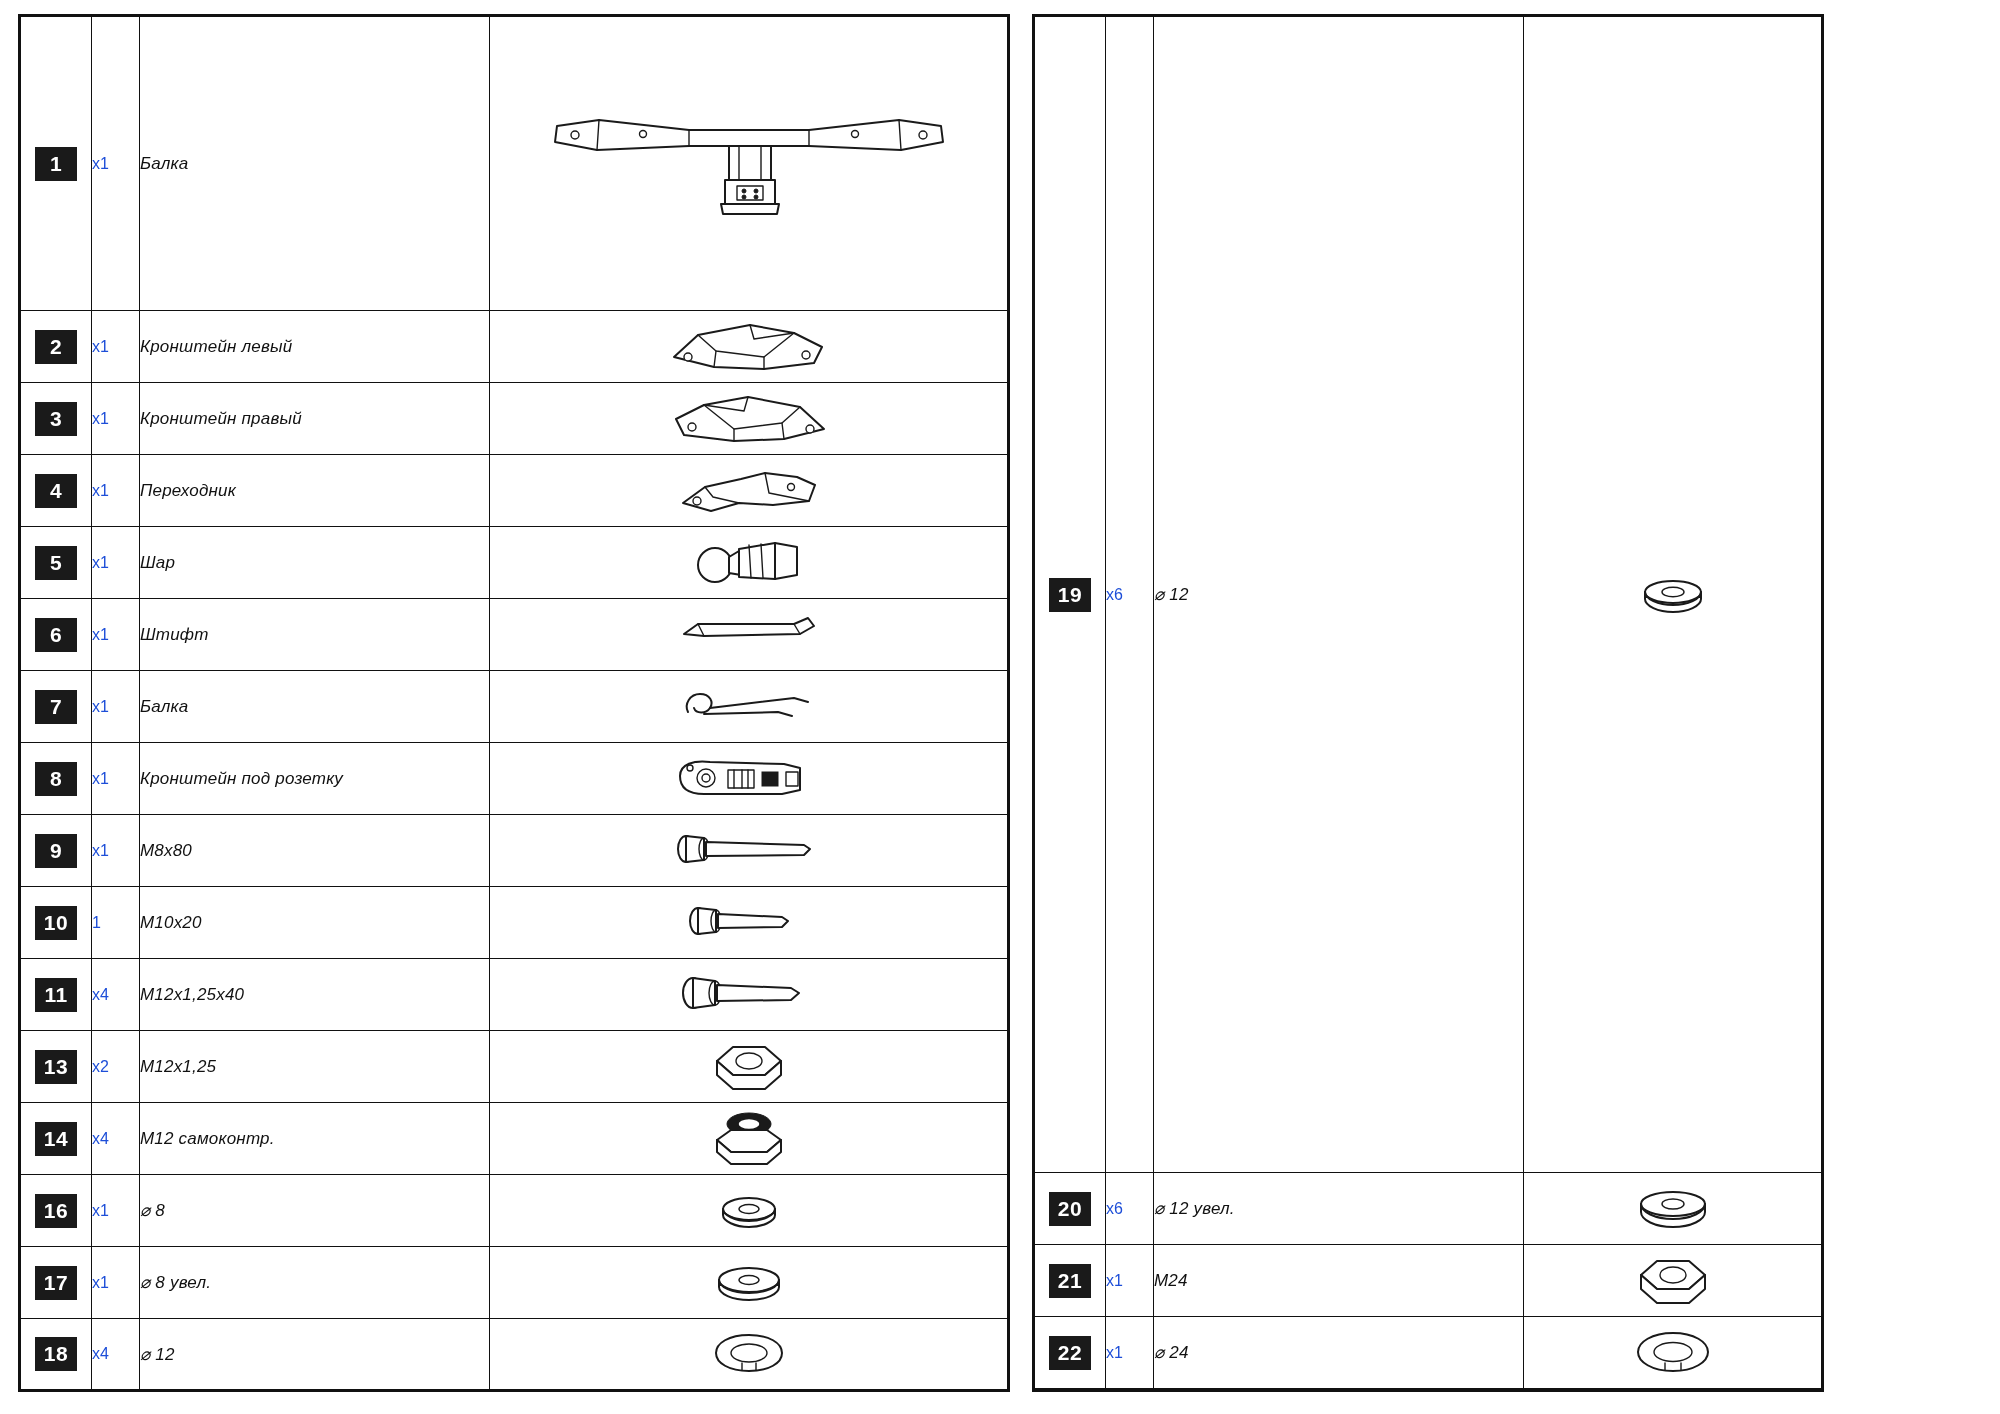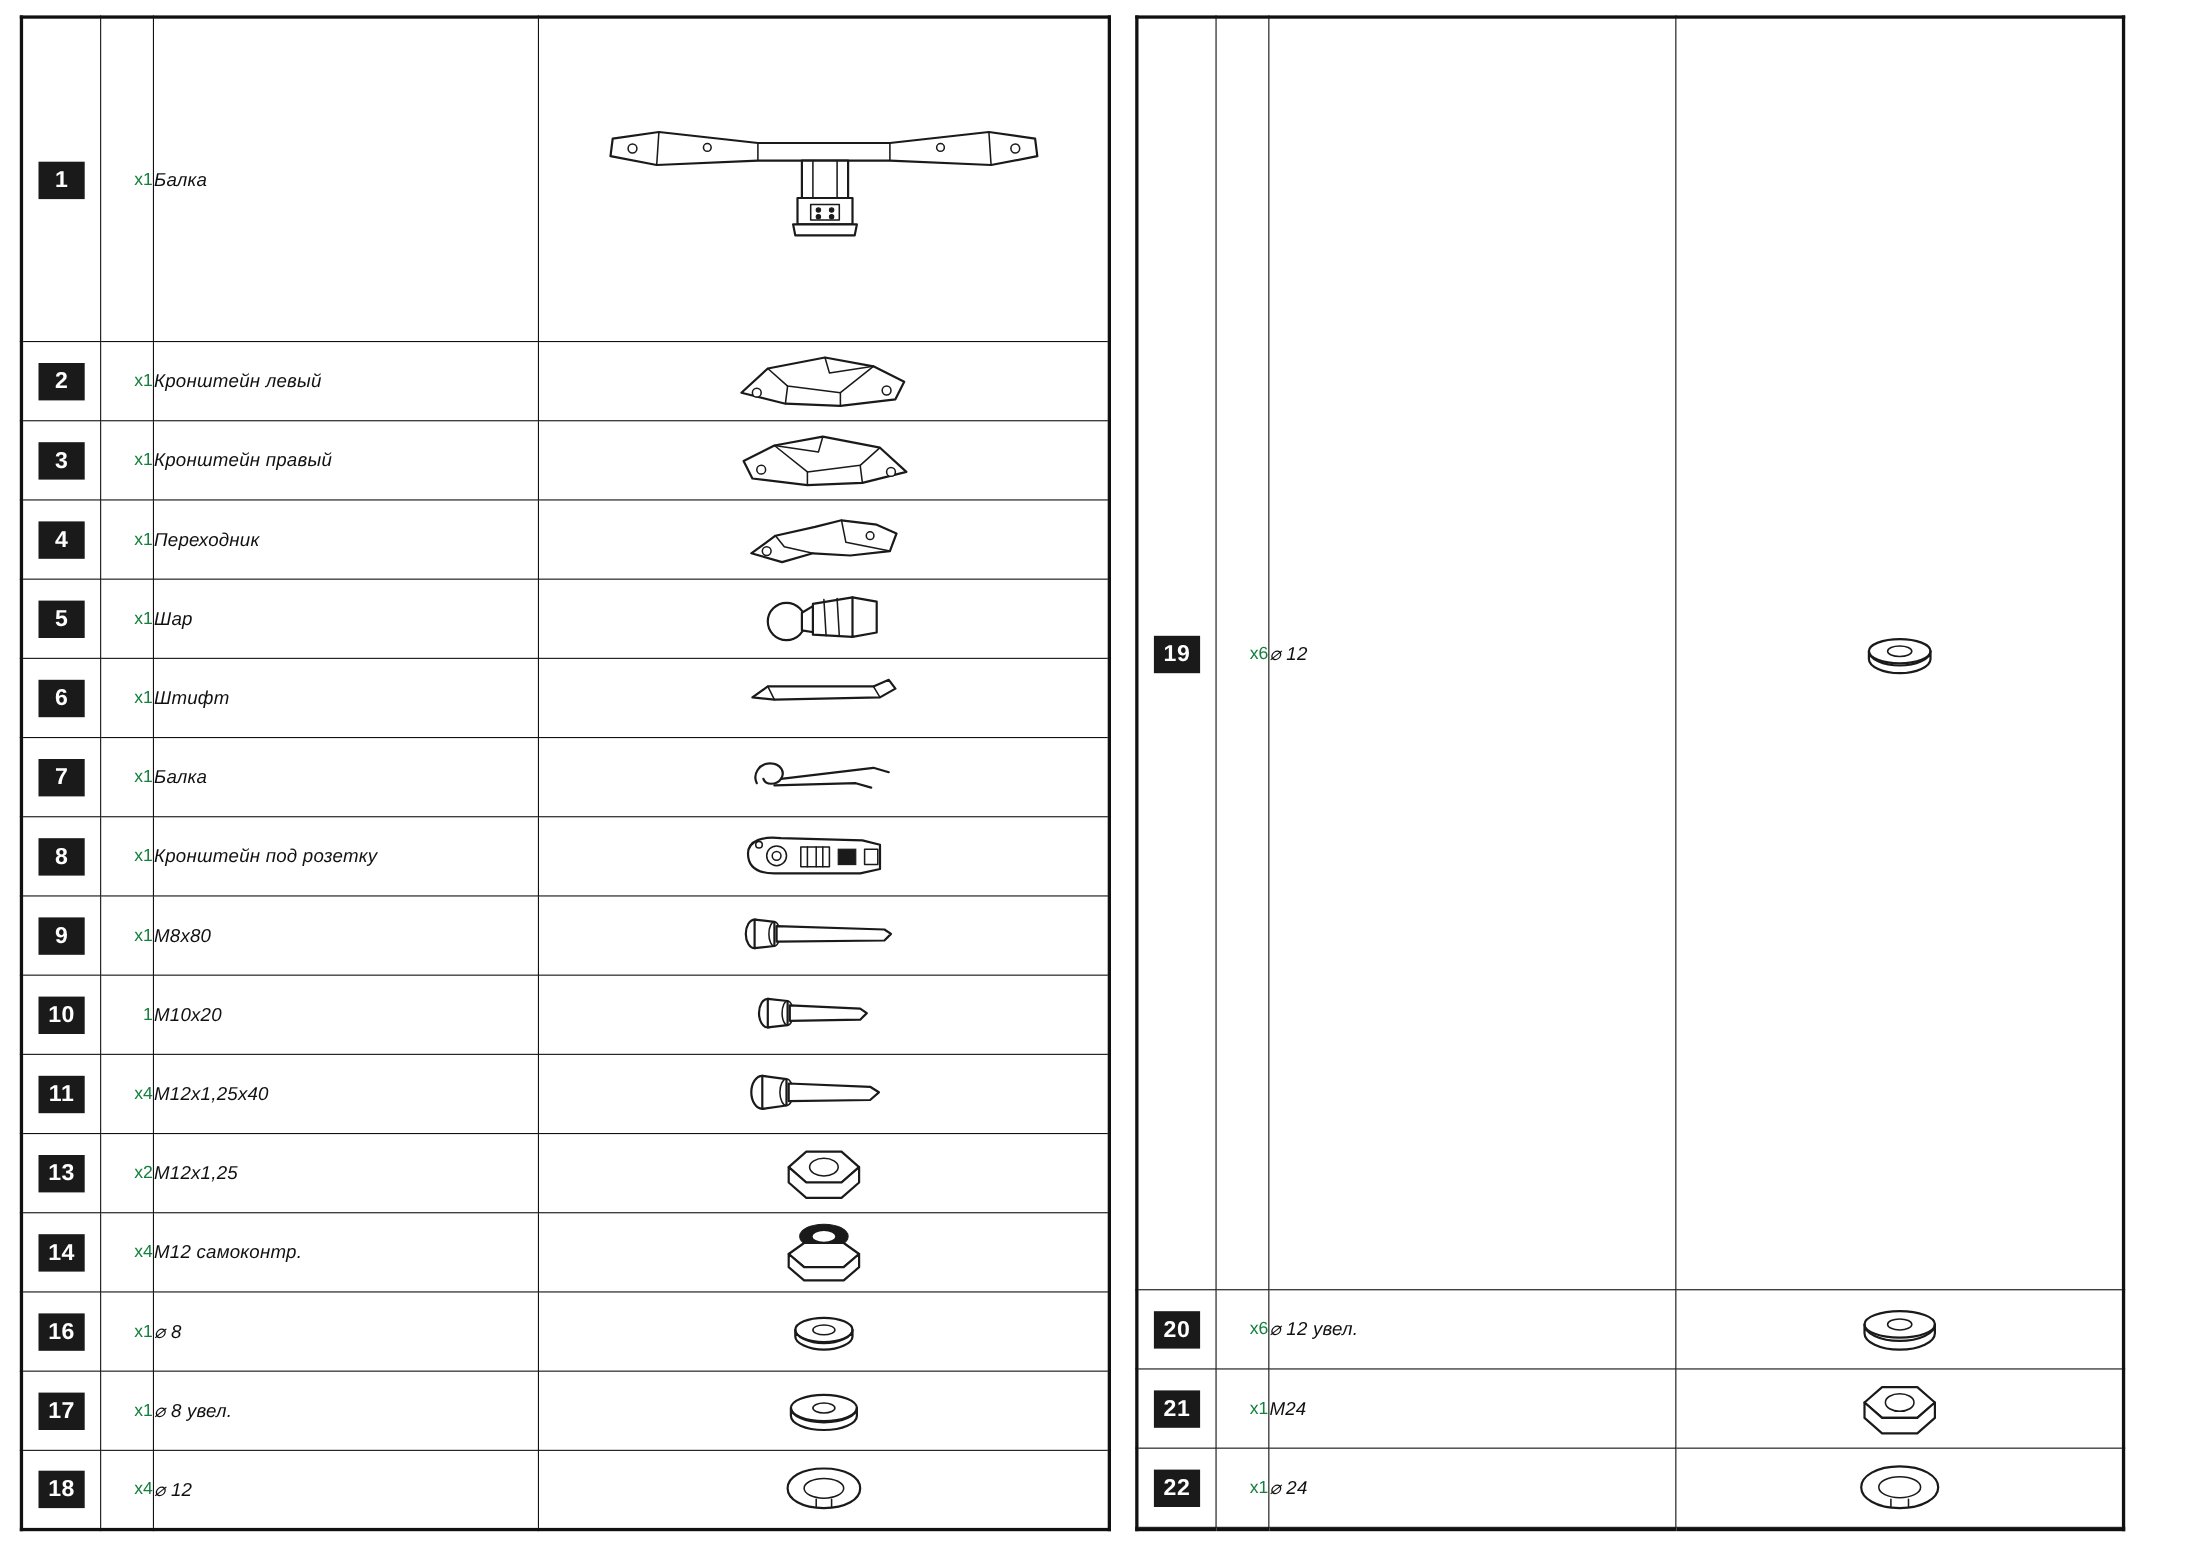--- a/index.html
+++ b/index.html
@@ -21,21 +21,21 @@
     position: absolute;
     left: 0; top: 0;
     width: 2000px;
     height: 1414px;
     display: flex;
     padding: 14px 18px 18px 18px;
     gap: 22px;
   }
 
   .col-left  { width: 992px; }
-  .col-right { width: 900px; }
+  .col-right { width: 792px; }
 
   .parts-table {
     border: 3px solid #111;
     border-collapse: collapse;
     width: 100%;
     table-layout: fixed;
     background: #fff;
   }
   .parts-table.left-table { height: 1378px; }
   .parts-table.right-table { height: 1378px; }
@@ -66,23 +66,23 @@
     background: #1a1a1a;
     color: #fff;
     font-size: 21px;
     font-weight: bold;
     line-height: 34px;
     text-align: center;
     letter-spacing: 0.5px;
   }
 
   .qty {
-    text-align: right;
+    text-align: left;
     font-size: 16px;
-    color: #15803d;
+    color: #1d4ed8;
   }
 
   .pname {
     font-size: 17px;
     color: #111;
     padding-left: 24px;
     letter-spacing: 0.2px;
     font-style: italic;
   }
 

